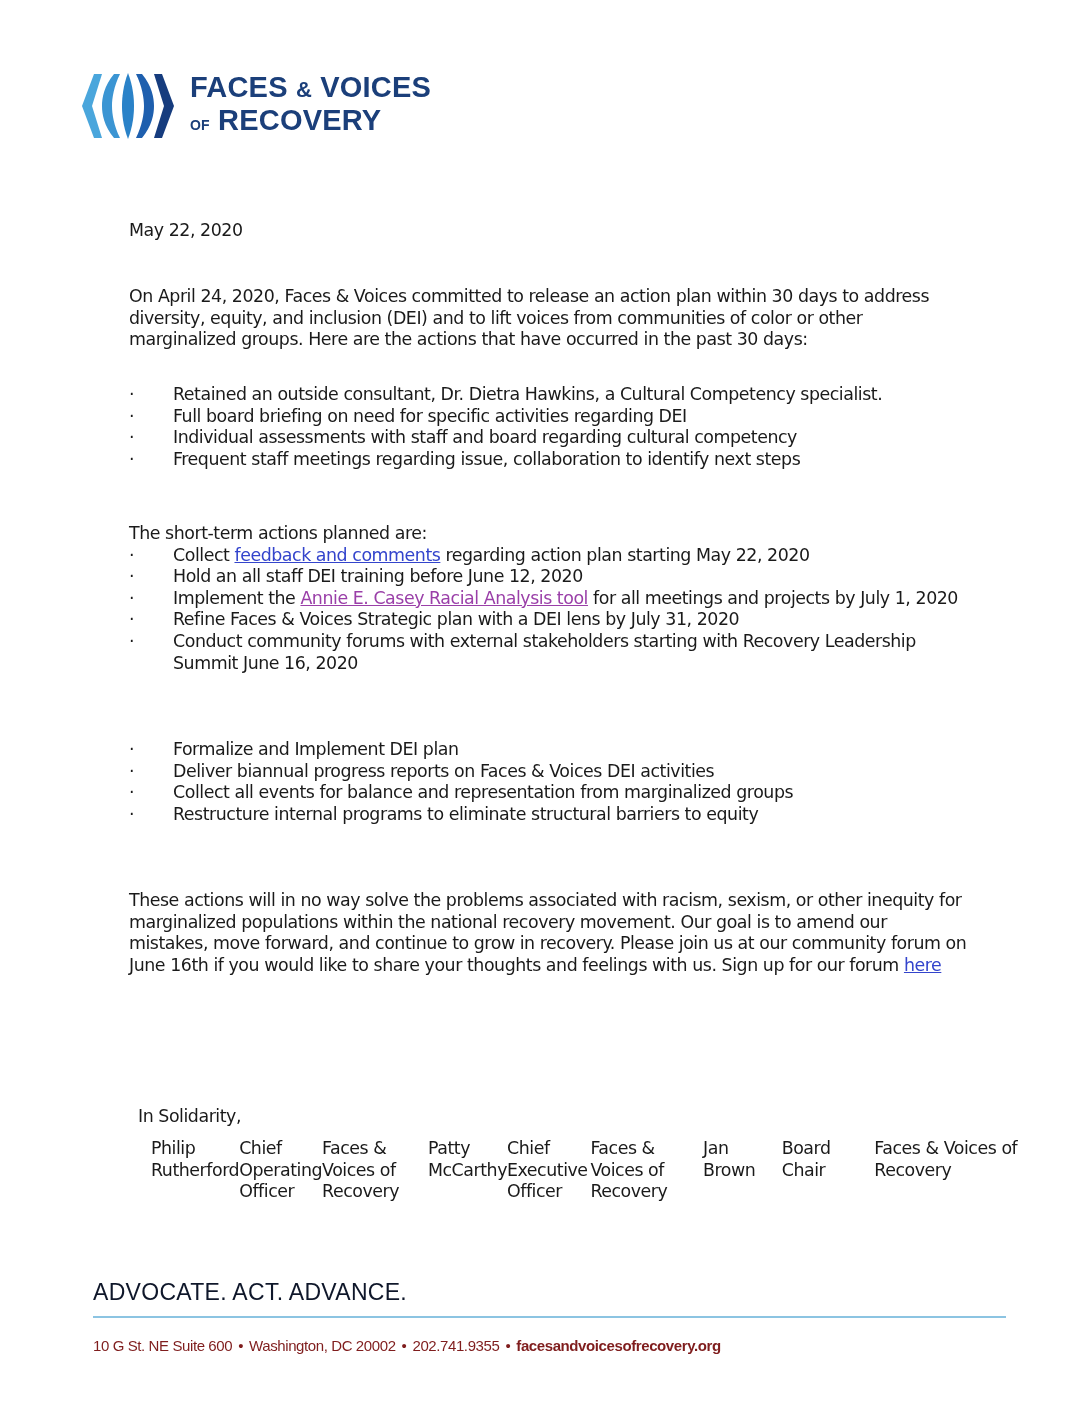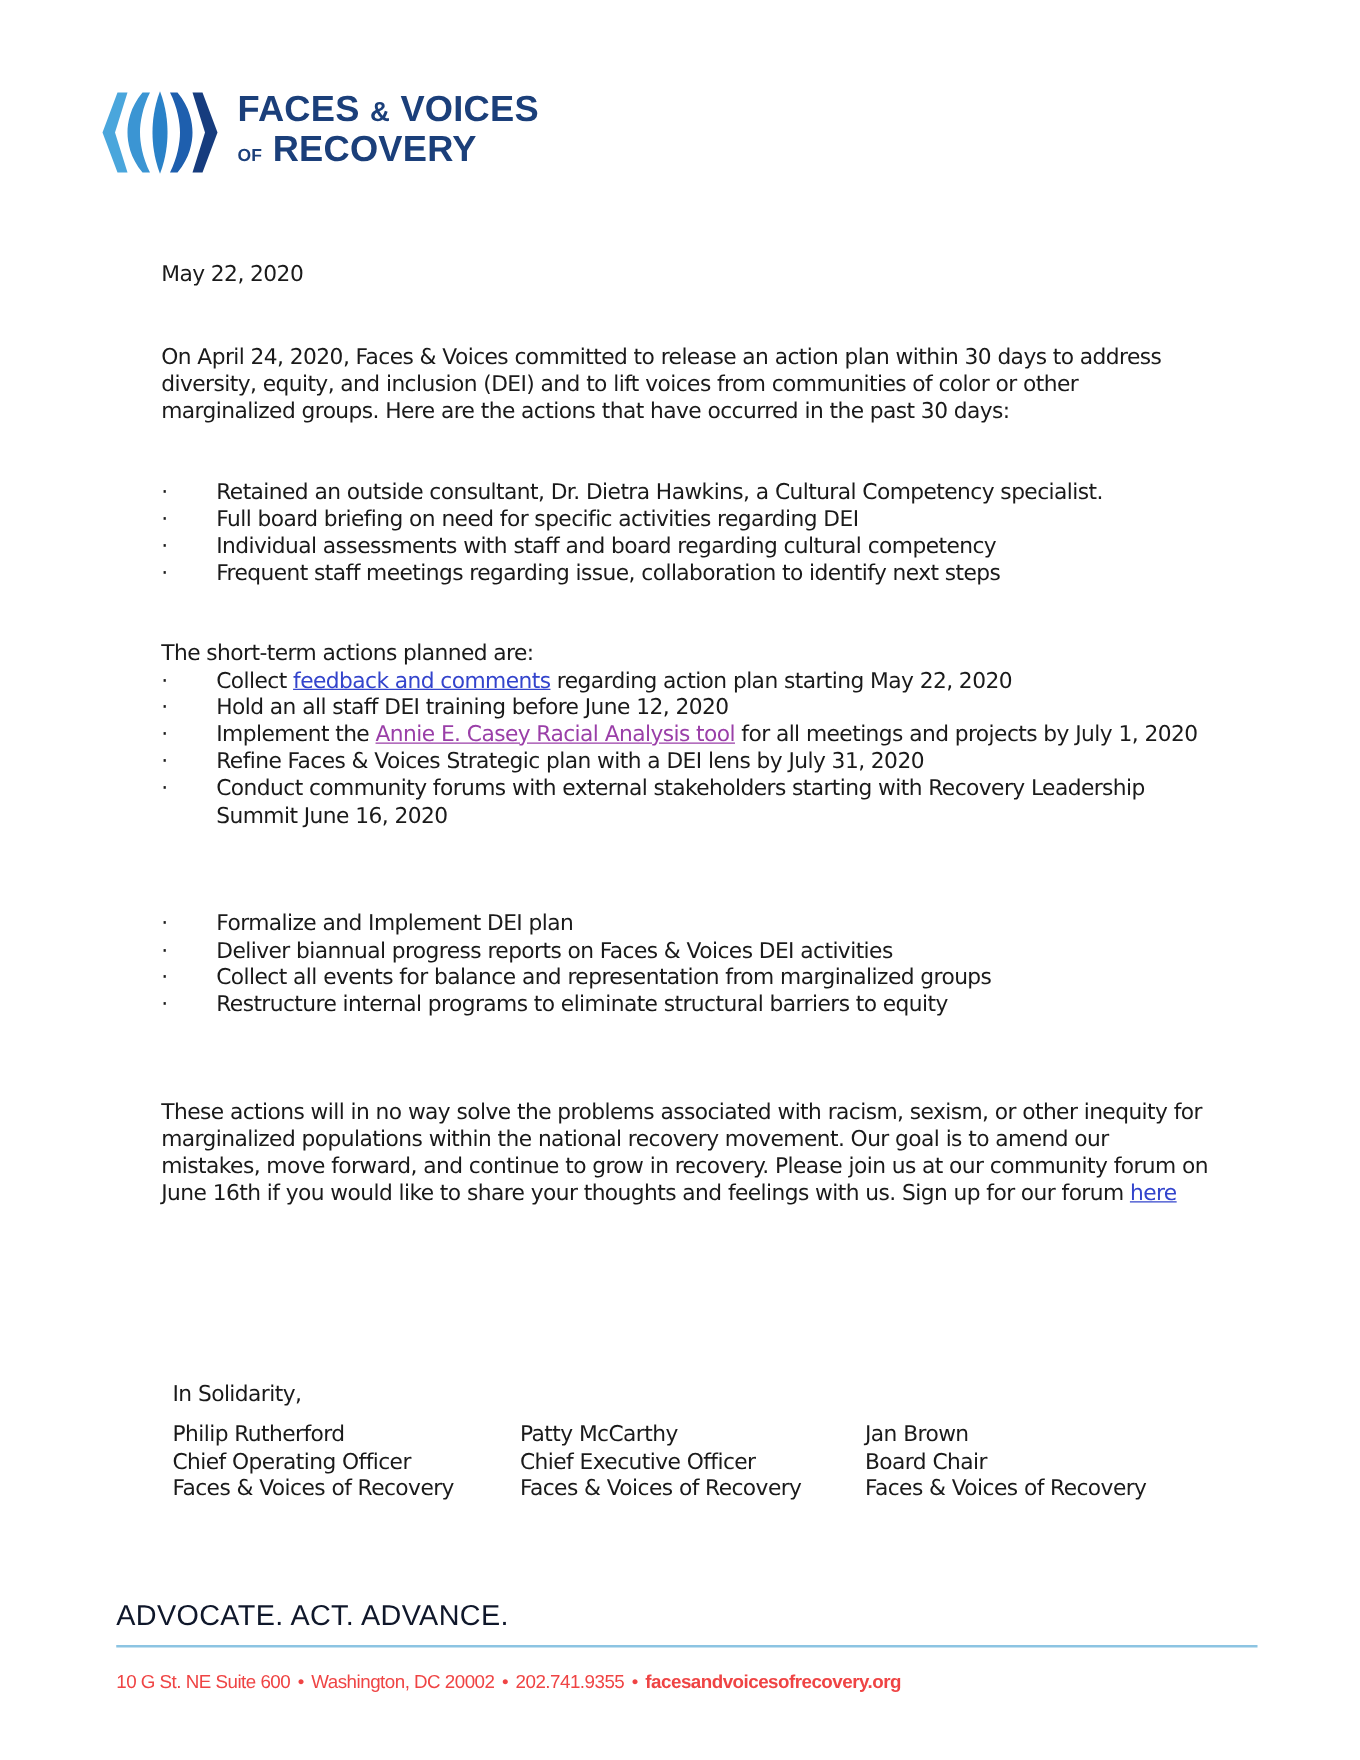--- a/index.html
+++ b/index.html
@@ -12,45 +12,45 @@
     .logo-mark { width: 96px; height: 68px; }
     .logo-text { margin-left: 14px; color: #1b3f7a; font-family: "Liberation Sans", sans-serif;
                  font-weight: bold; line-height: 30px; letter-spacing: 0.2px; }
     .logo-line1 { font-size: 29px; display: block; white-space: nowrap; }
     .logo-line2 { font-size: 29px; display: block; white-space: nowrap; }
     .logo-amp { font-size: 22px; }
     .logo-of { font-size: 14px; }
 
     
     .content { position: absolute; left: 129px; width: 840px; font-size: 17.4px; line-height: 21.6px;
-               font-family: "DejaVu Sans", sans-serif; letter-spacing: -0.45px; }
+               font-family: "DejaVu Sans", sans-serif; letter-spacing: -0.45px; margin-top: 10px; }
     .date { top: 210px; }
     .intro { top: 276px; }
     .list { margin: 0; padding: 0; list-style: none; }
     .list li { position: relative; padding-left: 44px; }
     .bullet { position: absolute; left: 0; top: 0; }
     .done-list { top: 384px; }
     .short-head { top: 513px; }
     .long-head { top: 729px; }
     .closing { top: 880px; }
     a.link-blue { color: #3344cc; text-decoration: underline; }
     a.link-purple { color: #9a3fa8; text-decoration: underline; }
 
     .solidarity { position: absolute; left: 138px; top: 1106px; font-size: 17.4px; letter-spacing: -0.45px; }
     .signers { position: absolute; left: 138px; top: 1138px; display: flex; font-size: 17.4px;
                line-height: 21.6px; letter-spacing: -0.45px; }
-    .signer { display: flex; flex-direction: column; }
+    .signer { display: flex; flex-direction: row; margin-left: 13px; }
     .signer:nth-child(1) { width: 278px; }
     .signer:nth-child(2) { width: 276px; }
 
     
     .tagline { position: absolute; left: 93px; top: 1279px; color: #0f172a; font-family: Liberation Sans, sans-serif;
                font-size: 23px; letter-spacing: 0.3px; }
     .footer-rule { position: absolute; left: 93px; top: 1316px; width: 913px; height: 1.5px; background: #8cc4e2; }
-    .address { position: absolute; left: 93px; top: 1337px; color: #ef4444; font-family: "Liberation Sans", sans-serif;
+    .address { position: absolute; left: 93px; top: 1337px; color: #7f1d1d; font-family: "Liberation Sans", sans-serif;
                font-size: 15px; letter-spacing: -0.4px; white-space: nowrap; }
     .address .sep { margin: 0 6px; }
     .address .site { font-weight: bold; }
   </style>
 </head>
 <body>
 
 <div class="page">
 
   <div class="logo">

